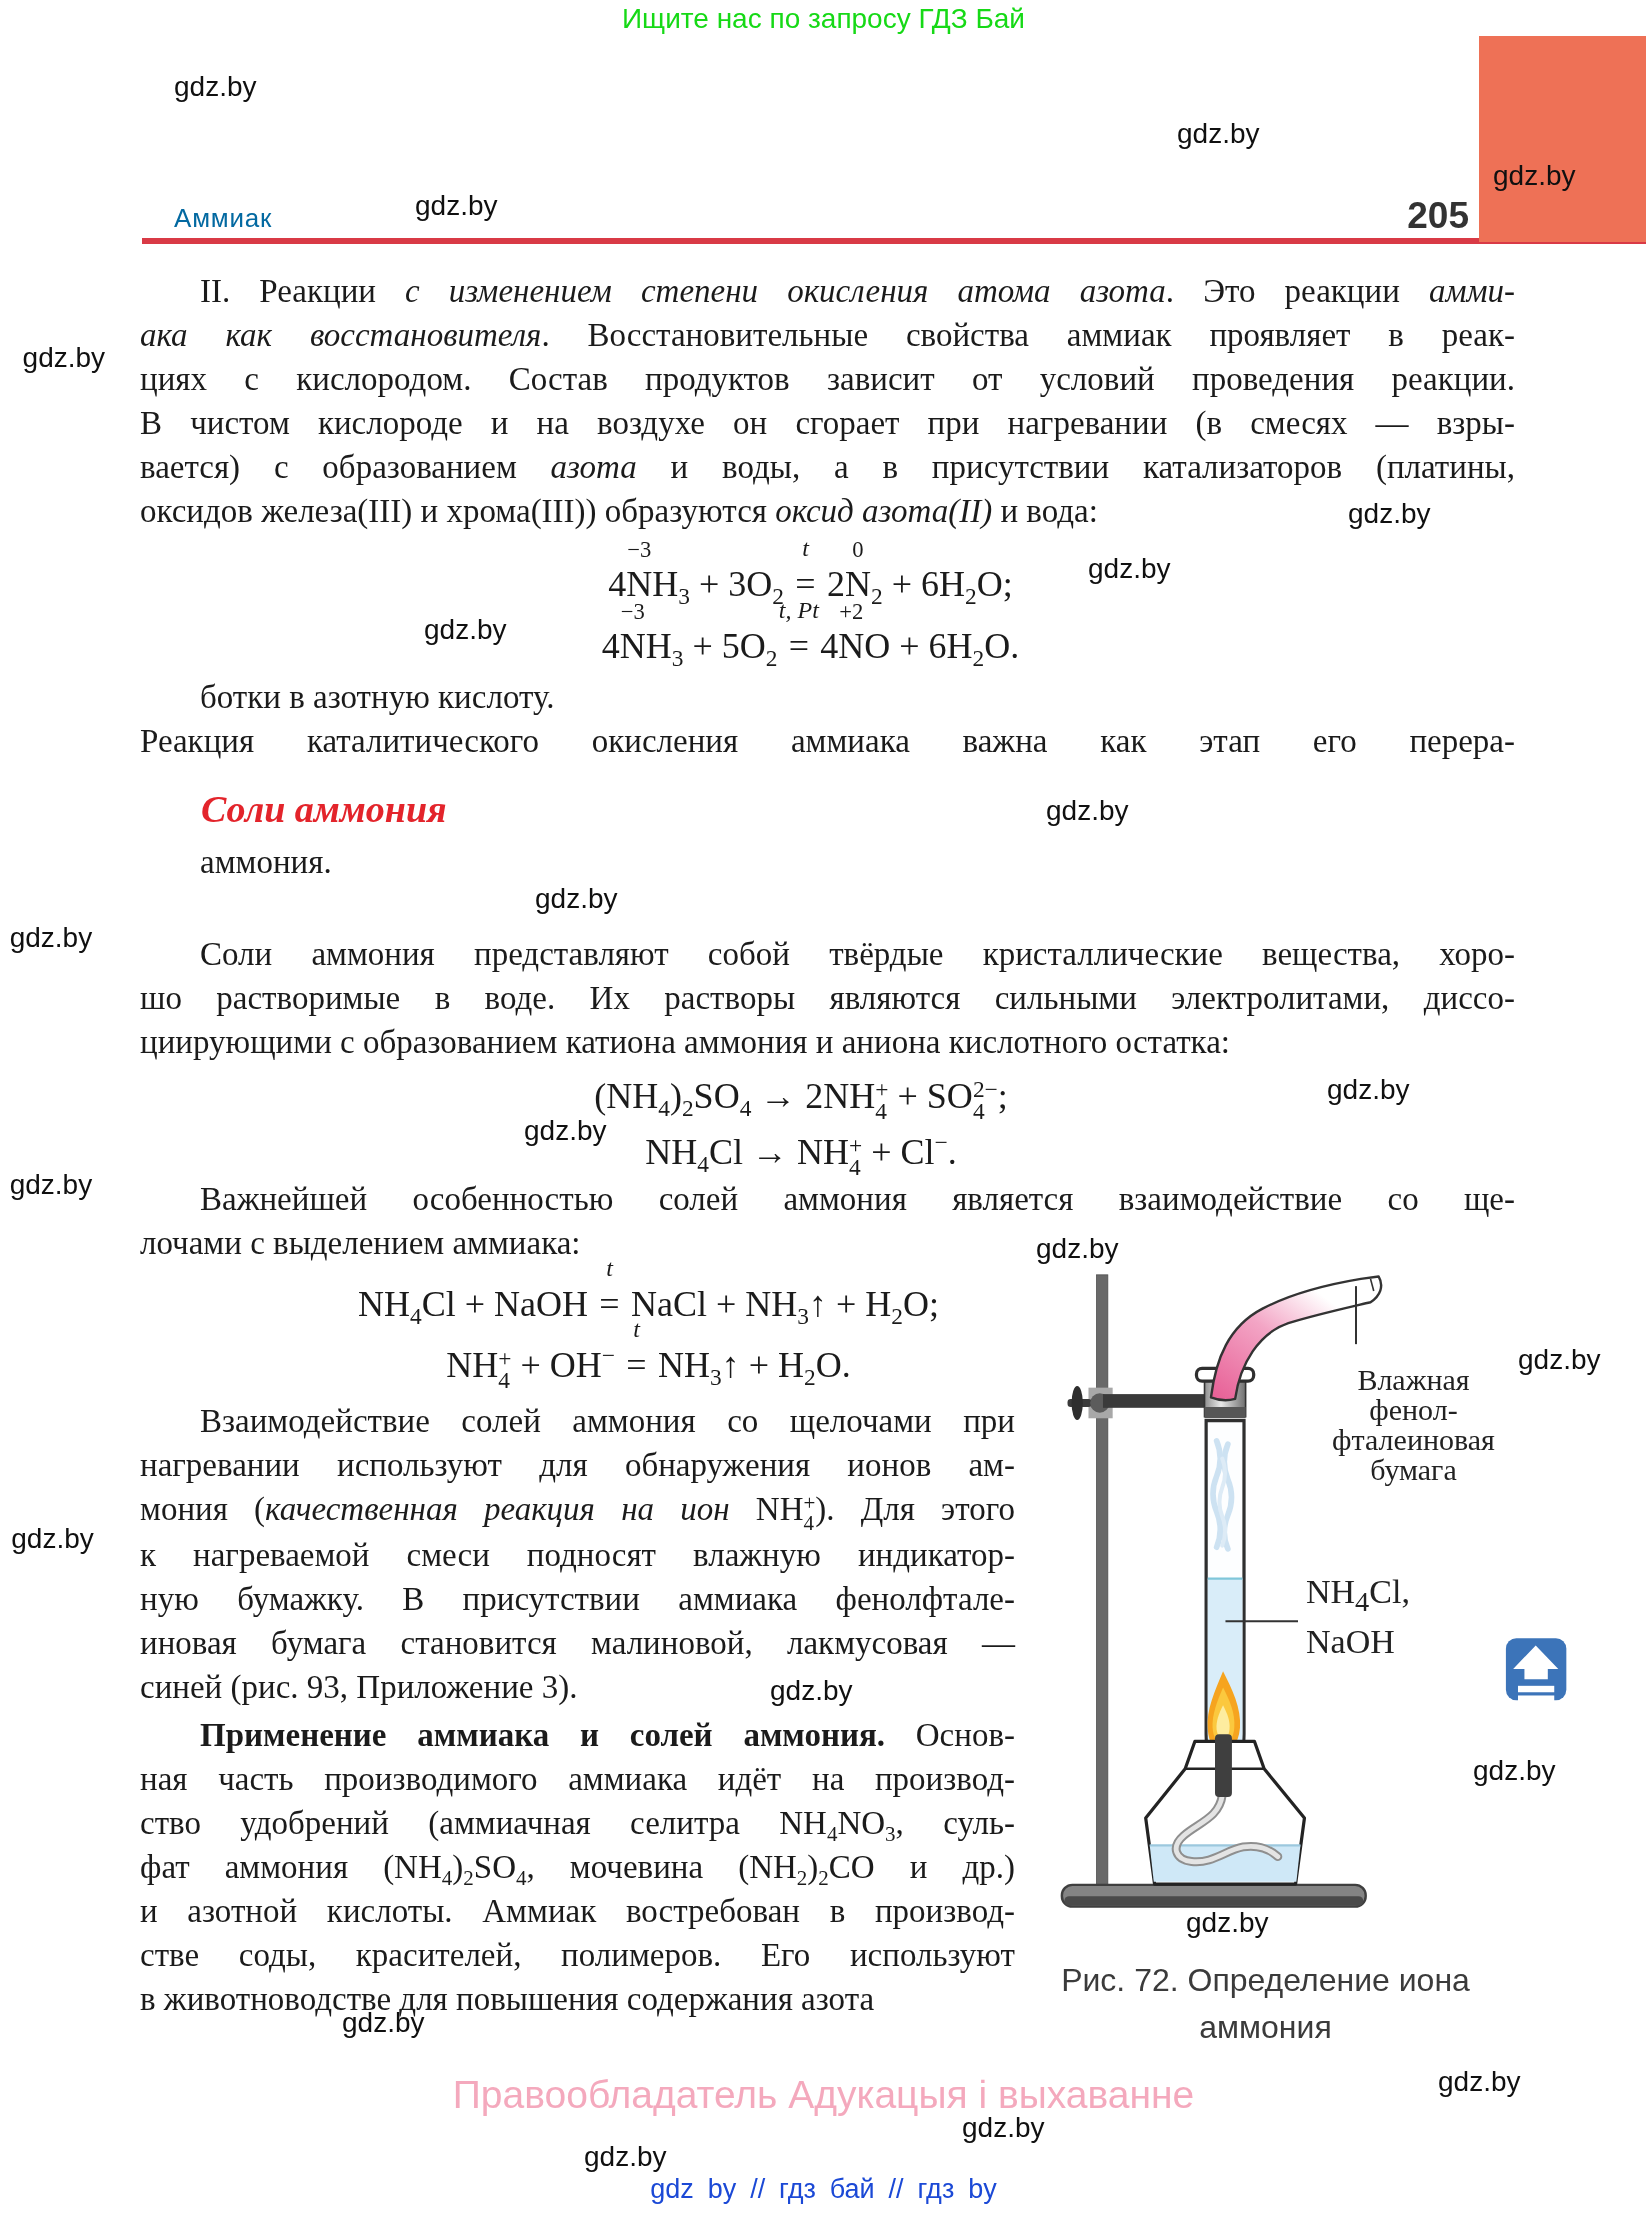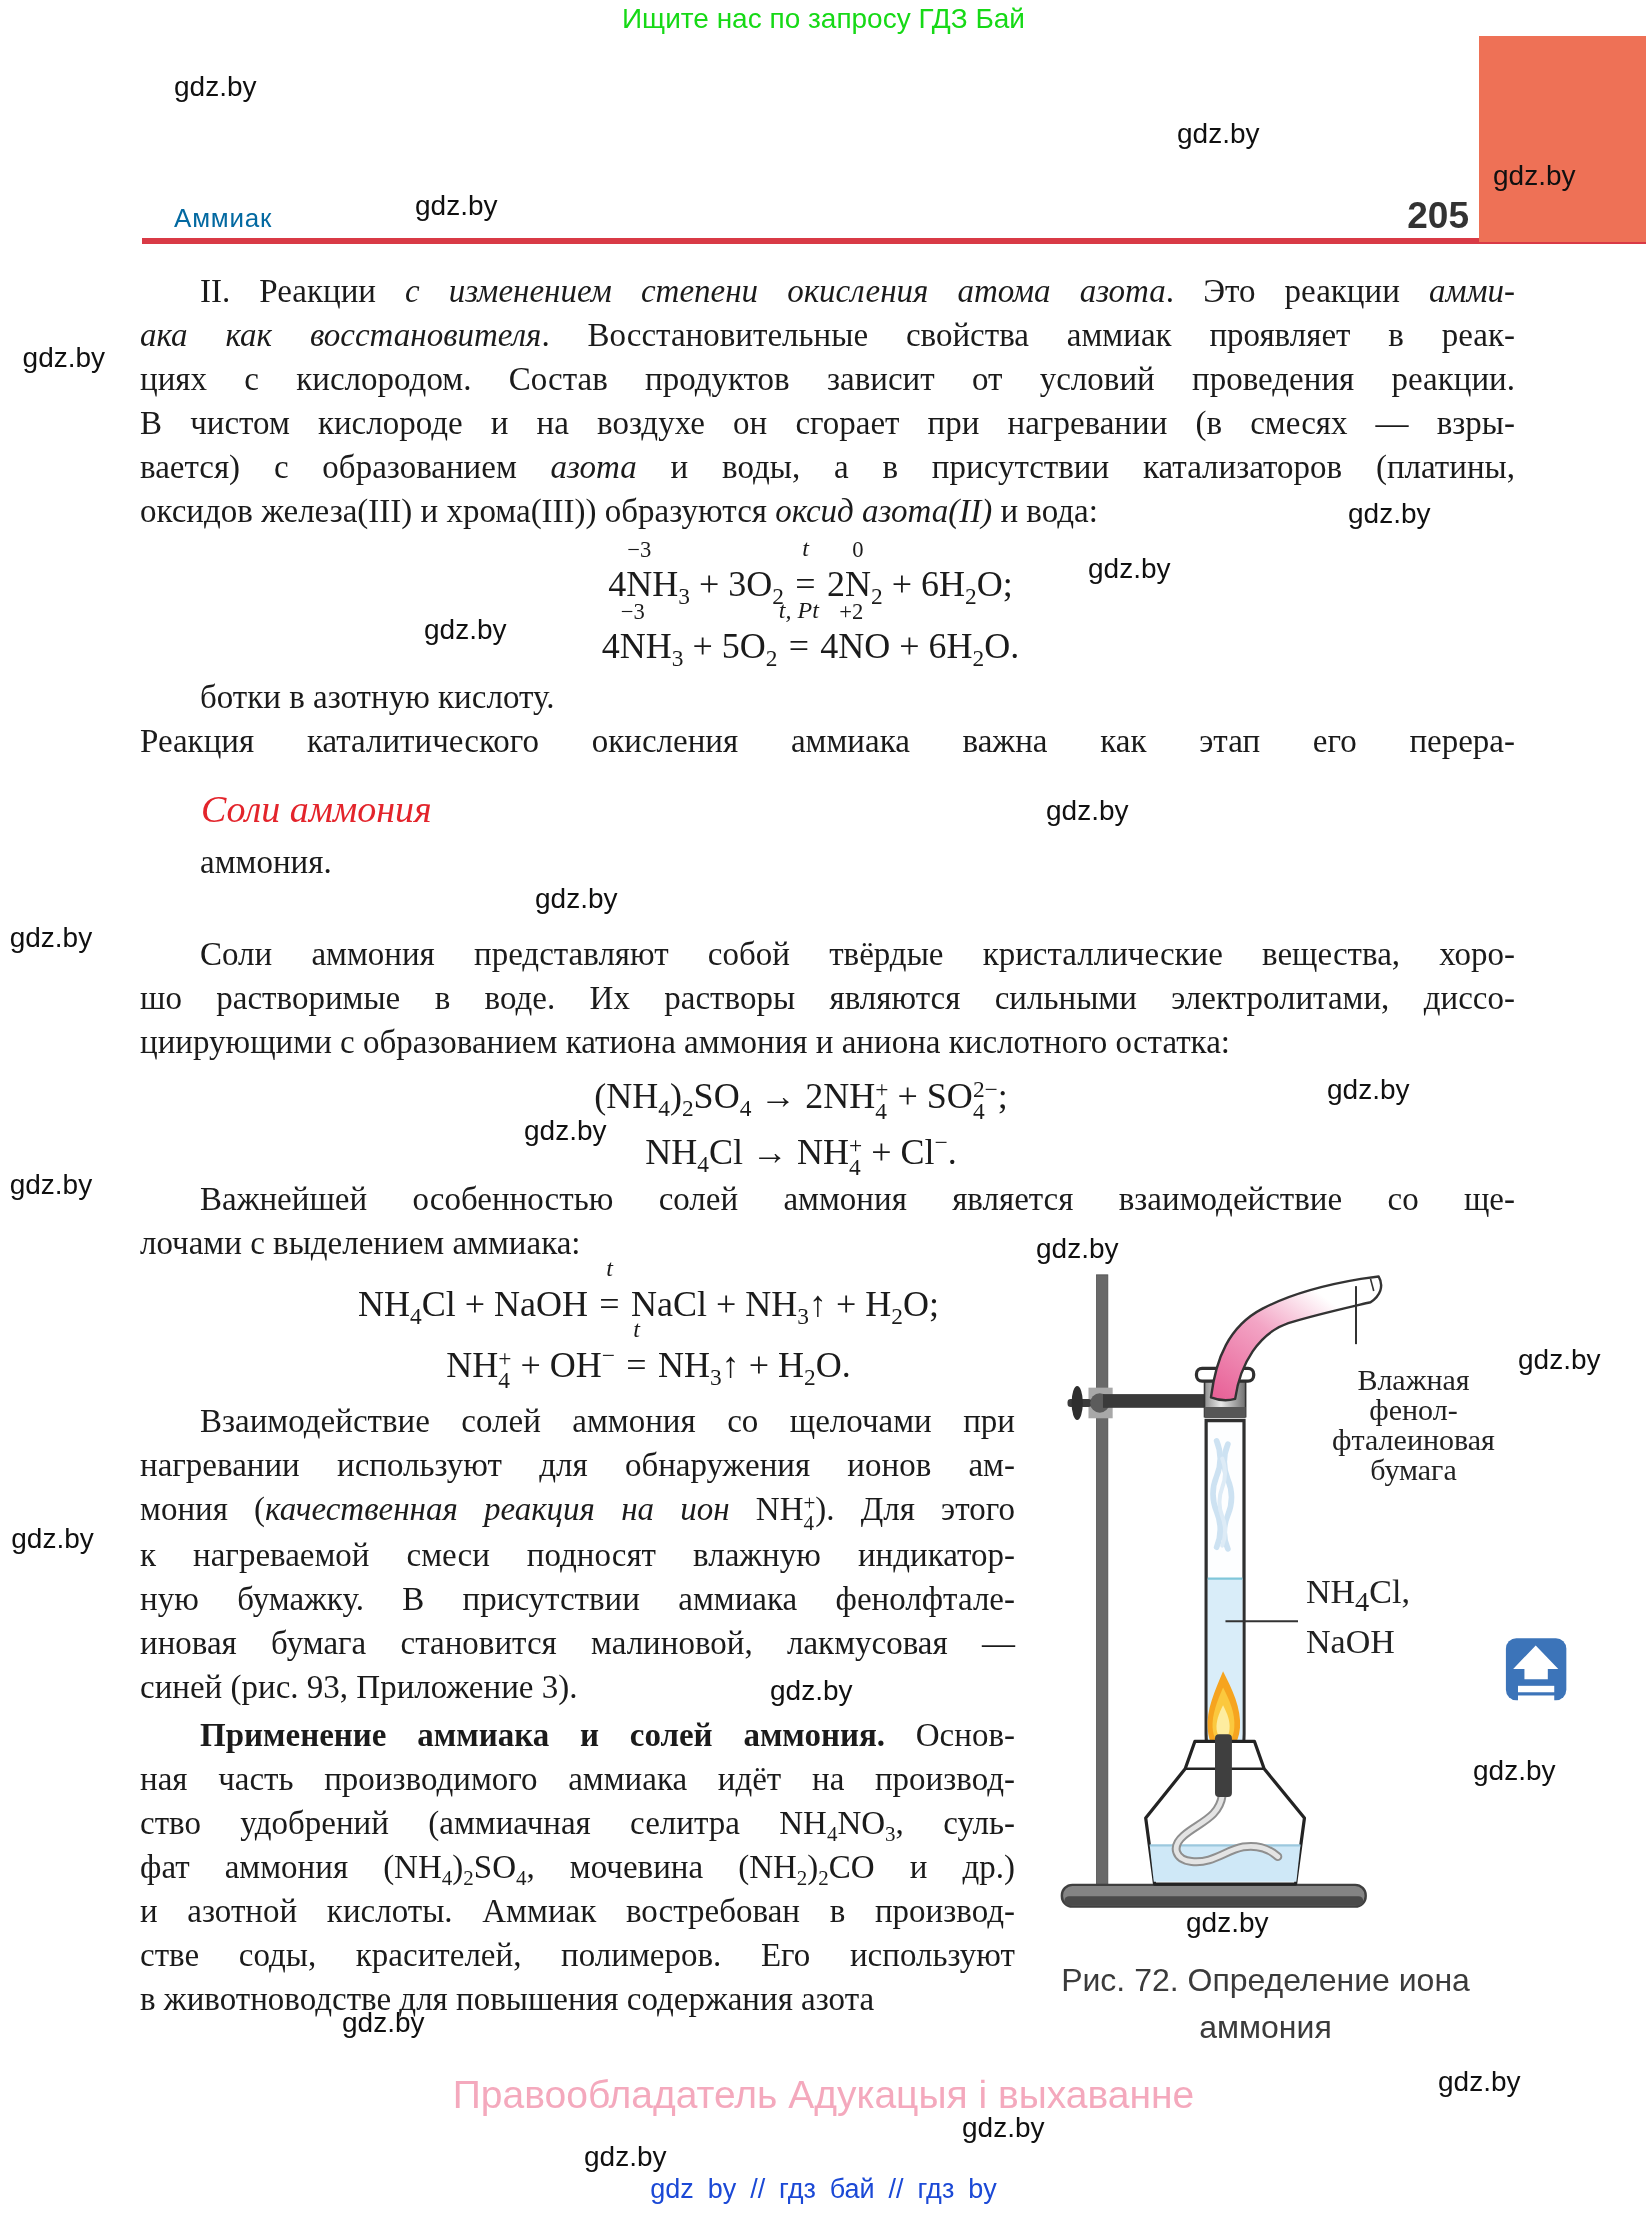--- a/index.html
+++ b/index.html
@@ -28,21 +28,21 @@
   
   .para{position:absolute;font-size:33px;line-height:44px;}
   .para .line{text-align:justify;text-align-last:justify;}
   .para .line.last{text-align-last:left;}
   .para .line:first-child{text-indent:60px;}
   #p1,#p2,#p3,#p4,#p5{left:140px;width:1375px;}
   #p1{top:269px;} #p2{top:675px;} #p3{top:840px;} #p4{top:932px;} #p5{top:1177px;}
   #p6,#p7{left:140px;width:875px;}
   #p6{top:1399px;} #p7{top:1713px;}
 
-  .section-heading{position:absolute;left:201px;top:787px;font-size:38px;font-weight:normal;
+  .section-heading{position:absolute;left:201px;top:787px;font-size:38px;font-weight:bold;
                    font-style:italic;color:#e3242b;}
 
   
   .eq{position:absolute;font-size:36px;line-height:48px;text-align:center;white-space:nowrap;}
   #eq-o2-1,#eq-o2-2{left:140px;width:1341px;}
   #eq-o2-1{top:560px;} #eq-o2-2{top:622px;}
   #eq-ion-1,#eq-ion-2{left:140px;width:1322px;}
   #eq-ion-1{top:1072px;} #eq-ion-2{top:1128px;}
   #eq-naoh-1,#eq-naoh-2{left:140px;width:1017px;}
   #eq-naoh-1{top:1280px;} #eq-naoh-2{top:1341px;}

